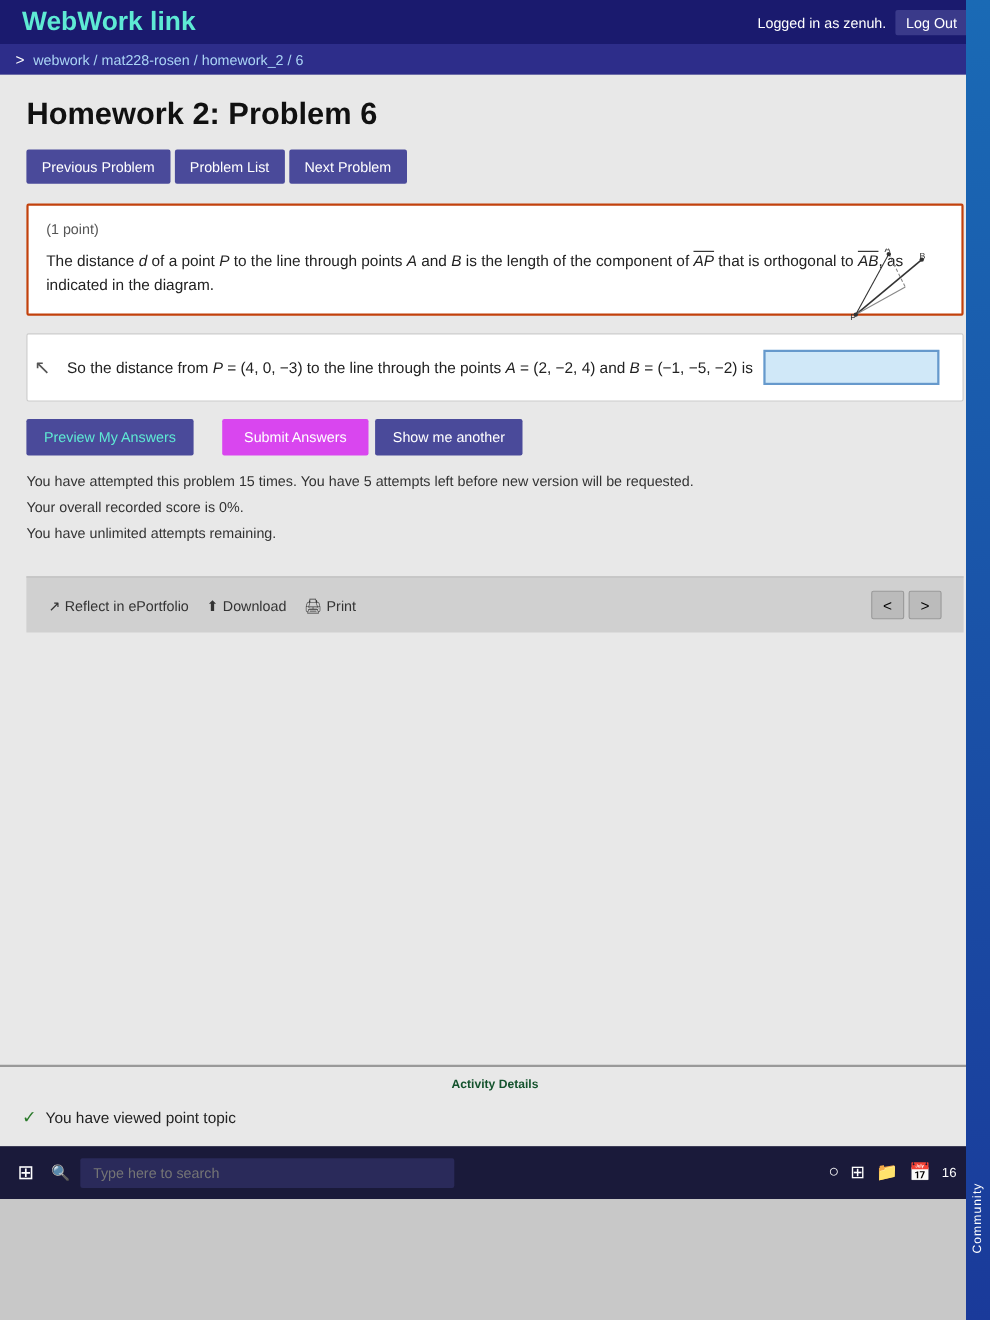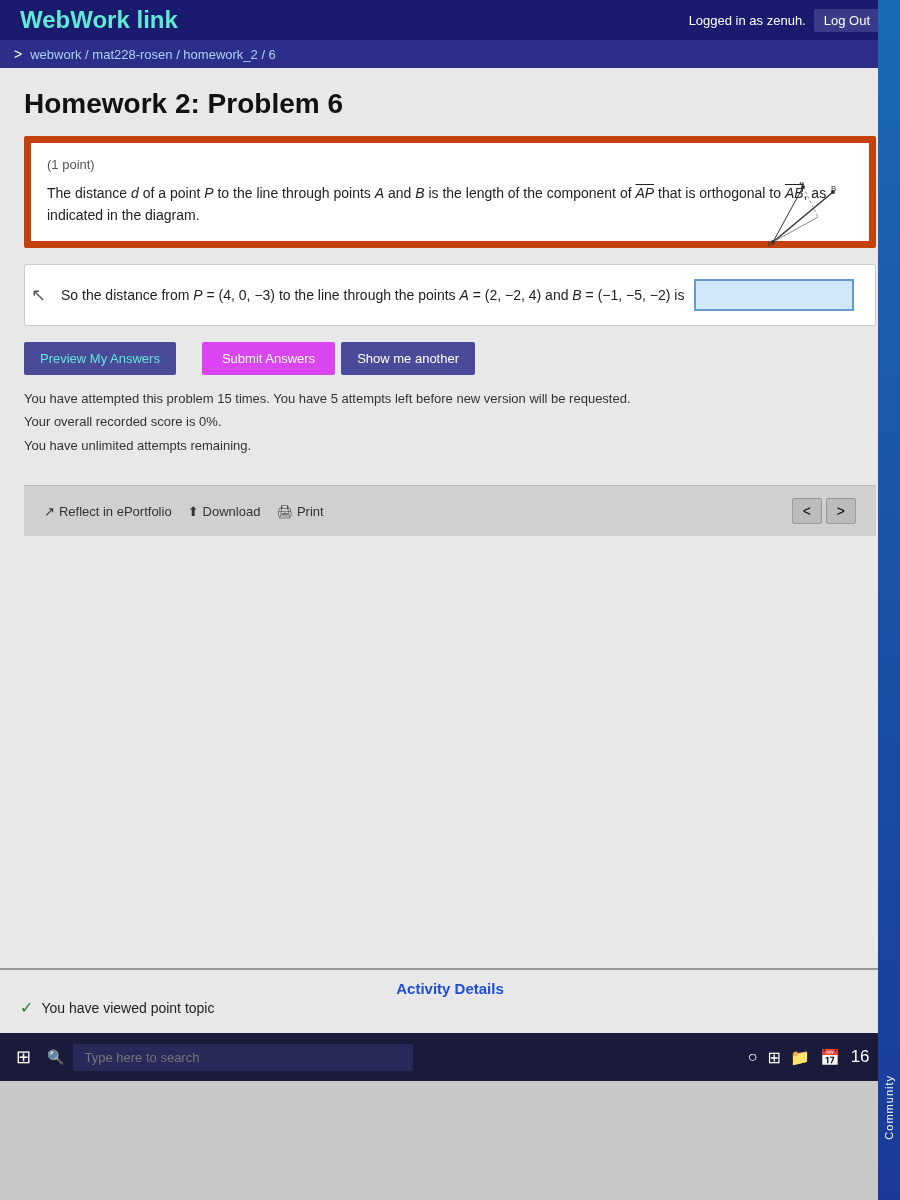--- a/index.html
+++ b/index.html
@@ -85,21 +85,21 @@
       border: none;
       padding: 8px 14px;
       font-size: 13px;
       cursor: pointer;
       border-radius: 2px;
     }
 
     
     .problem-box {
       background: white;
-      border: 7px solid #c2410c;
+      border: 2px solid #c2410c;
       padding: 14px 16px;
       margin-bottom: 16px;
       border-radius: 2px;
     }
     .problem-points {
       font-size: 13px;
       color: #555;
       margin-bottom: 10px;
     }
     .problem-text {
@@ -237,25 +237,25 @@
       border-radius: 2px;
     }
 
     
     .activity-section {
       background: #e8e8e8;
       padding: 10px 20px 16px;
       border-top: 2px solid #999;
     }
     .activity-title {
-      font-size: 15px;
+      font-size: 11px;
       font-weight: bold;
-      color: #1d4ed8;
+      color: #14532d;
       text-align: center;
-      margin-bottom: 1px;
+      margin-bottom: 14px;
     }
     .activity-item {
       font-size: 14px;
       color: #222;
       display: flex;
       align-items: center;
       gap: 8px;
     }
     .check-mark {
       color: #2a7a2a;
@@ -296,21 +296,21 @@
       color: white;
       font-size: 12px;
     }
     .taskbar-icon {
       font-size: 16px;
       color: white;
       cursor: pointer;
     }
     .taskbar-clock {
       color: white;
-      font-size: 17px;
+      font-size: 12px;
       text-align: center;
     }
 
     
     .right-sidebar {
       position: fixed;
       right: 0;
       top: 0;
       width: 22px;
       height: 100%;
@@ -346,20 +346,25 @@
 
 <div class="nav-bar">
   <span class="nav-chevron">&gt;</span>
   <span class="breadcrumb">webwork / mat228-rosen / homework_2 / 6</span>
 </div>
 
 <div class="main-content">
 
   <h1 class="page-title">Homework 2: Problem 6</h1>
 
+  <div class="nav-buttons">
+    <button class="nav-btn">Previous Problem</button>
+    <button class="nav-btn">Problem List</button>
+    <button class="nav-btn">Next Problem</button>
+  </div>
 
   <div class="problem-box">
     <div class="problem-points">(1 point)</div>
     <div class="problem-text">
       <span>
         The distance <em>d</em> of a point <em>P</em> to the line through points <em>A</em> and <em>B</em> is the length
         of the component of <span class="overline"><em>AP</em></span> that is orthogonal to <span class="overline"><em>AB</em></span>, as indicated in the diagram.
       </span>
       
       <svg class="diagram" viewBox="0 0 80 70" xmlns="http://www.w3.org/2000/svg">

